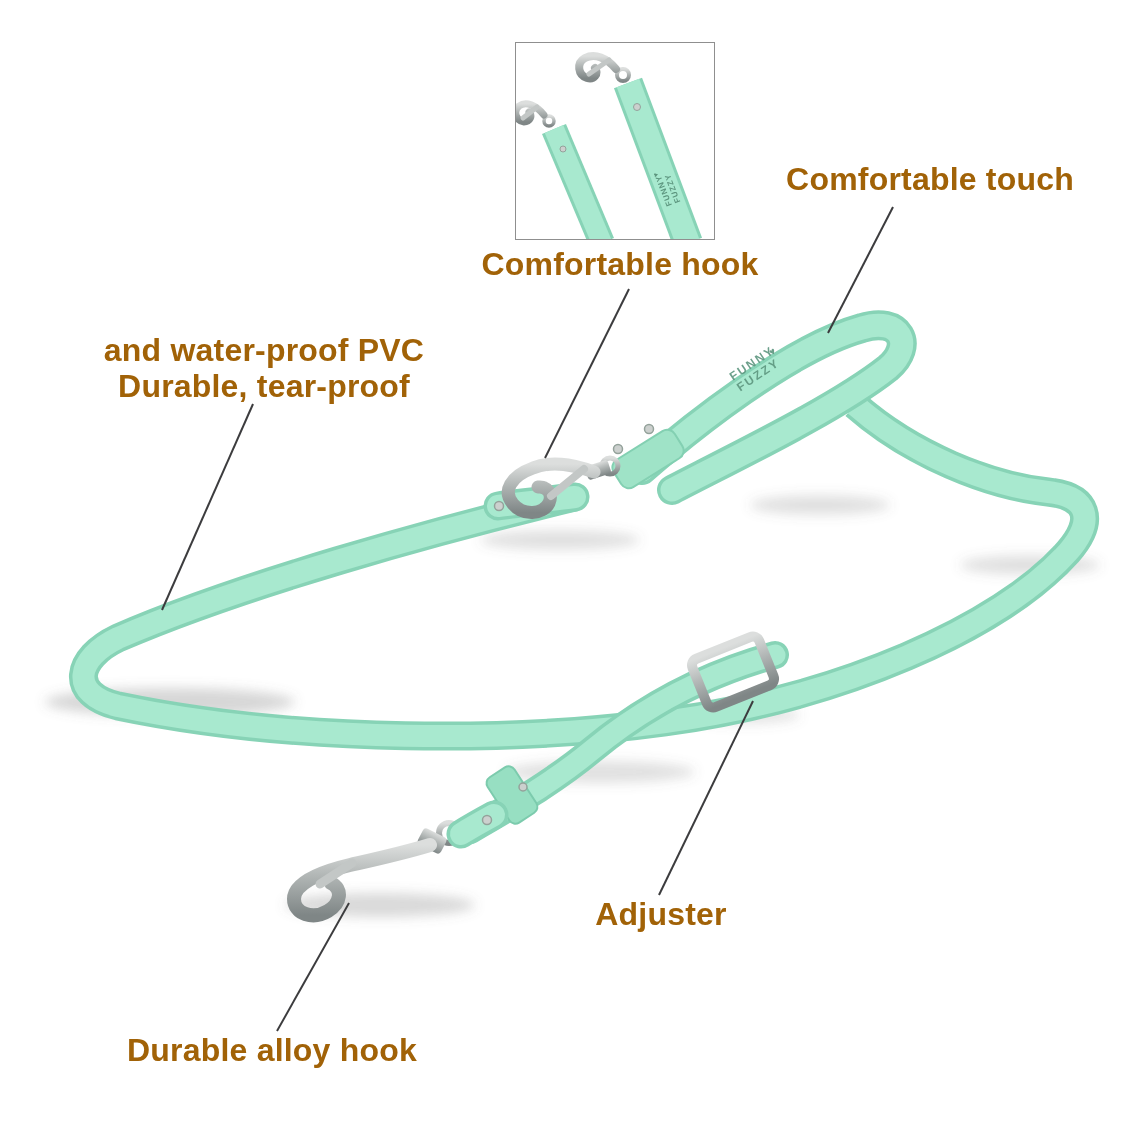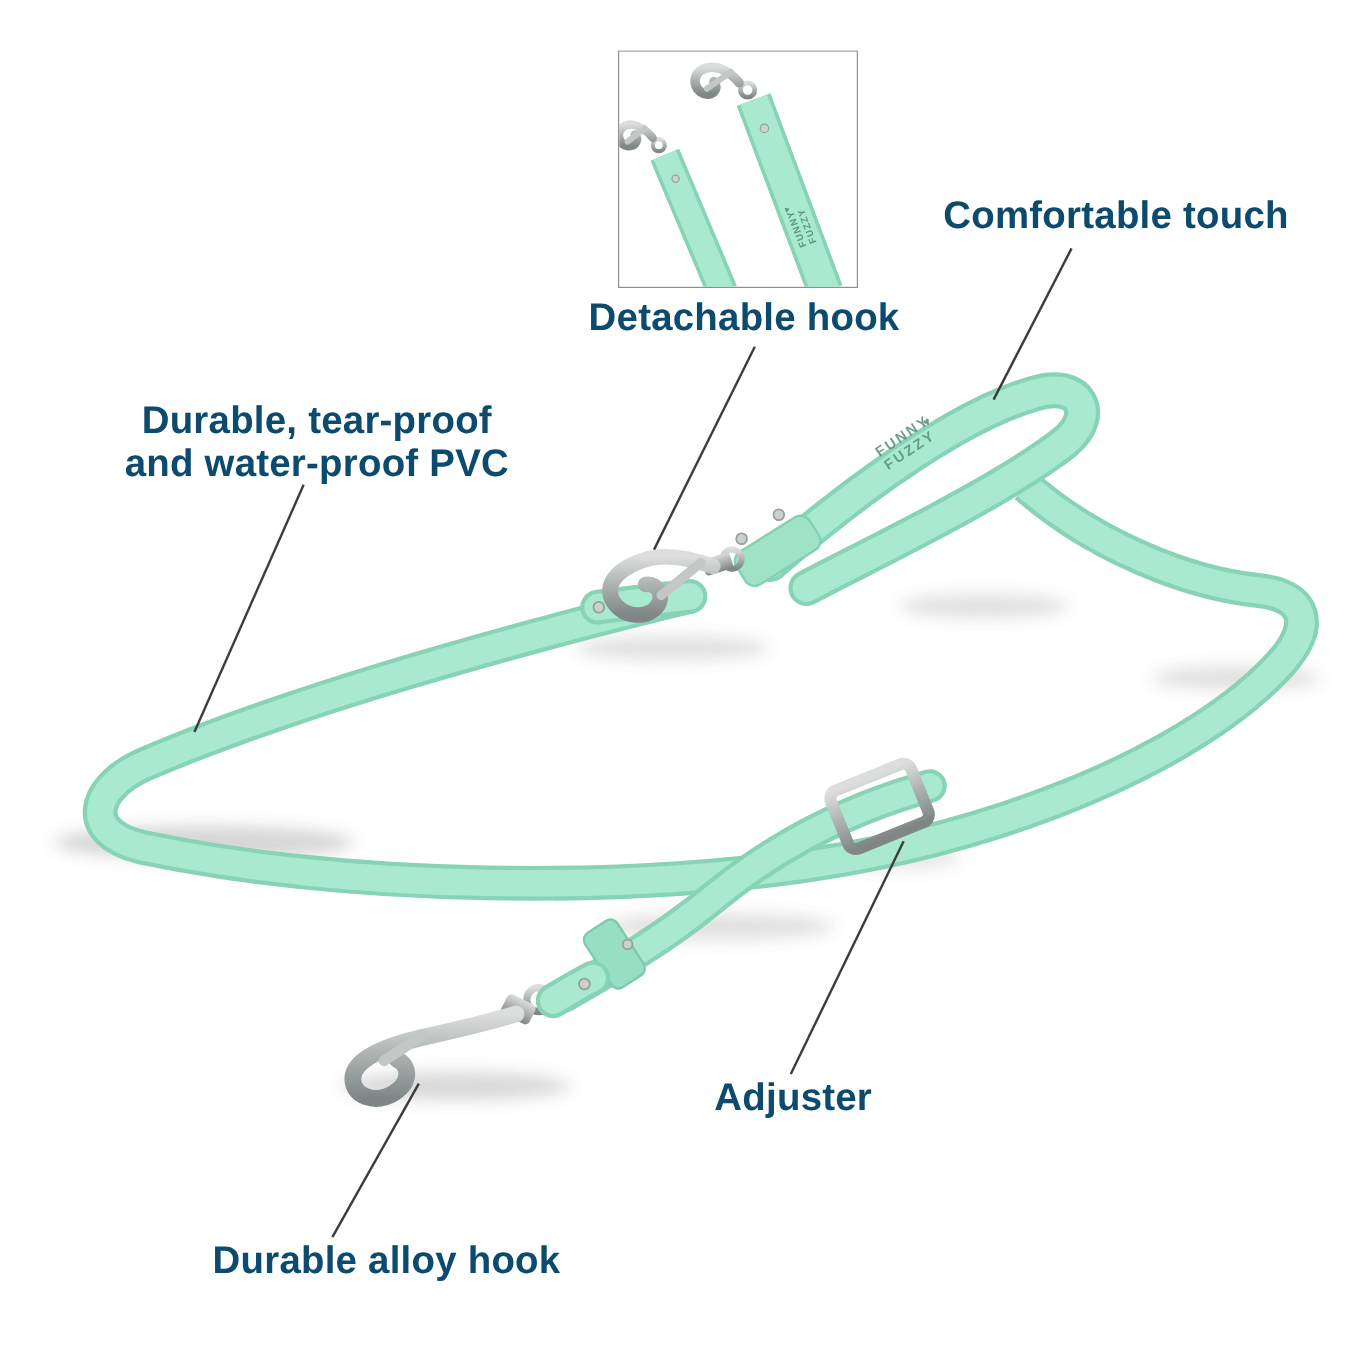--- a/index.html
+++ b/index.html
@@ -8,21 +8,21 @@
     width: 1140px;
     height: 1140px;
     background: #ffffff;
     overflow: hidden;
     font-family: "Liberation Sans", "DejaVu Sans", sans-serif;
   }
   #main-svg { position: absolute; left: 0; top: 0; }
   .label {
     position: absolute;
     font-weight: 700;
-    color: #0c4a6e;
+    color: #a16207;
     font-size: 32px;
     line-height: 1.13;
     text-align: center;
     letter-spacing: 0.2px;
   }
   .label span { display: block; }
   #inset {
     position: absolute;
     left: 515px;
     top: 42px;
@@ -165,26 +165,26 @@
       <g transform="translate(151,149) rotate(-111)" fill="#5d967f" font-family="Liberation Sans, sans-serif" font-size="8" font-weight="bold" letter-spacing="1">
         <text>
           <tspan x="-14" y="0">FUNNY</tspan>
           <tspan x="-14" y="9">FUZZY</tspan>
         </text>
         <text x="18" y="-2" font-size="7" letter-spacing="0">♥</text>
       </g>
     </svg>
   </div>
 
-  <div class="label" style="left:420px; top:246px; width:400px;">Detachable hook</div>
+  <div class="label" style="left:420px; top:246px; width:400px;">Comfortable hook</div>
 
   <div class="label" style="left:730px; top:161px; width:400px;">Comfortable touch</div>
 
   <div class="label" style="left:38px; top:332px; width:452px;">
+    <span>and water-proof PVC</span>
     <span>Durable, tear-proof</span>
-    <span>and water-proof PVC</span>
   </div>
 
   <div class="label" style="left:551px; top:896px; width:220px;">Adjuster</div>
 
-  <div class="label" style="left:77px; top:1032px; width:390px;text-align:right;">Durable alloy hook</div>
+  <div class="label" style="left:77px; top:1032px; width:390px;">Durable alloy hook</div>
 
 </div>
 
 </body></html>

